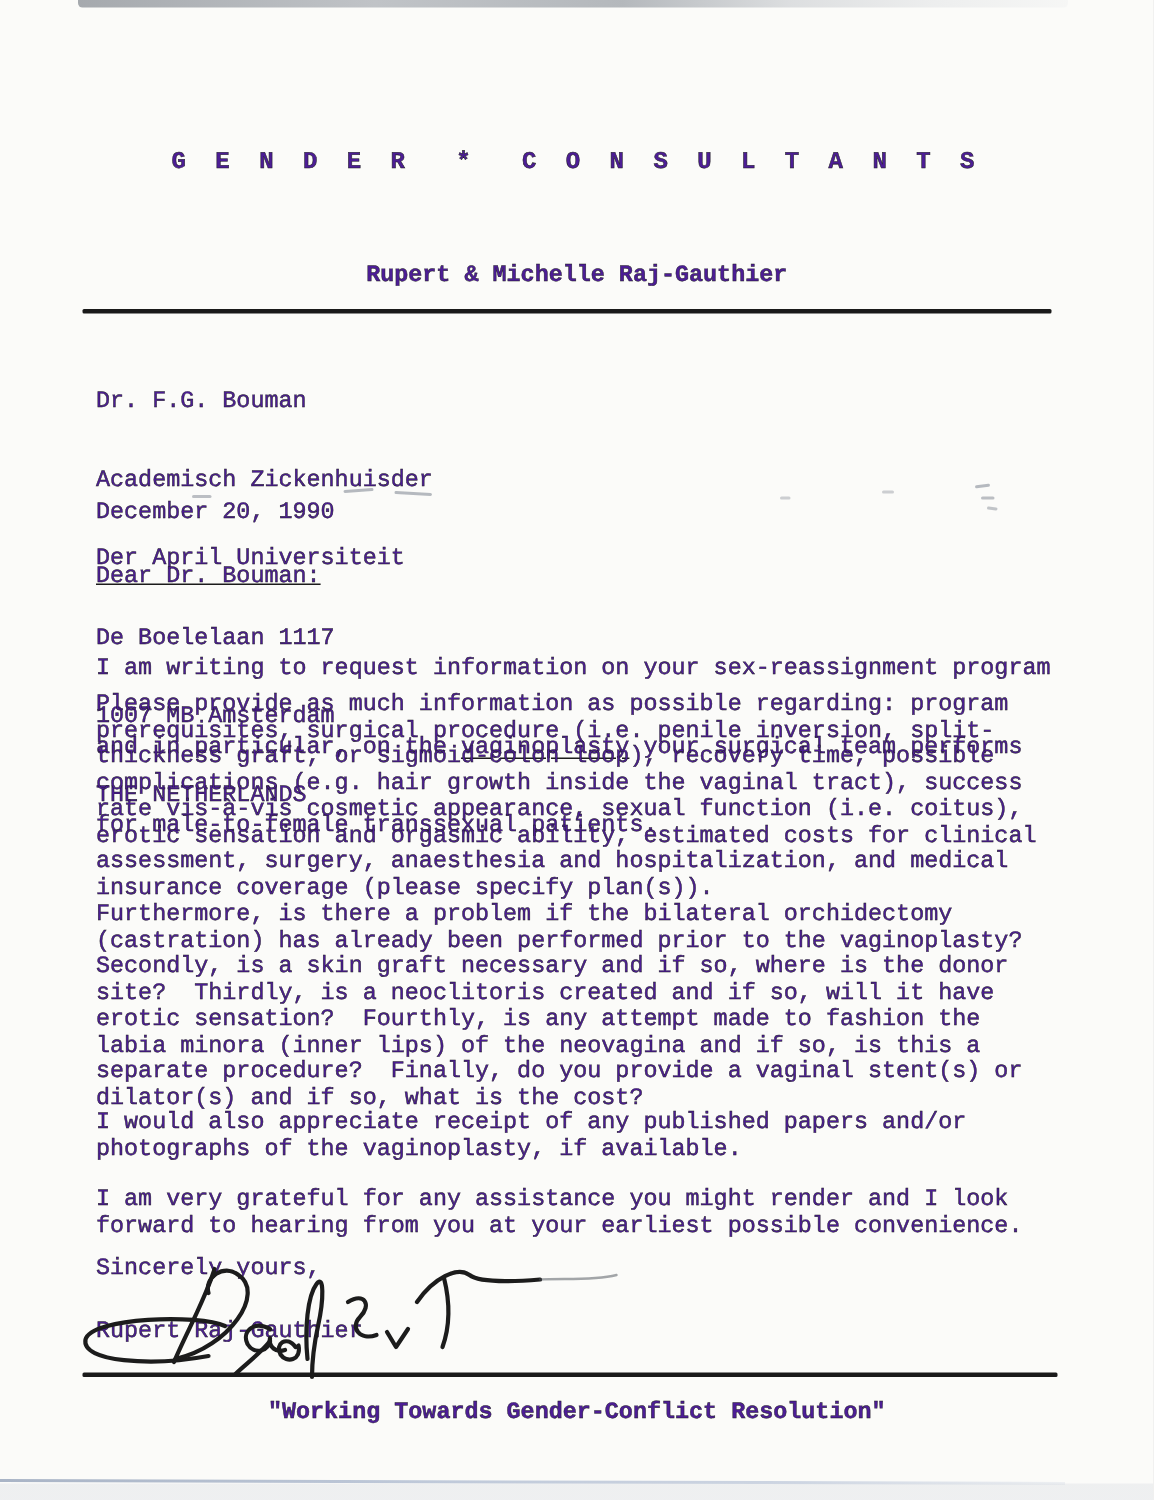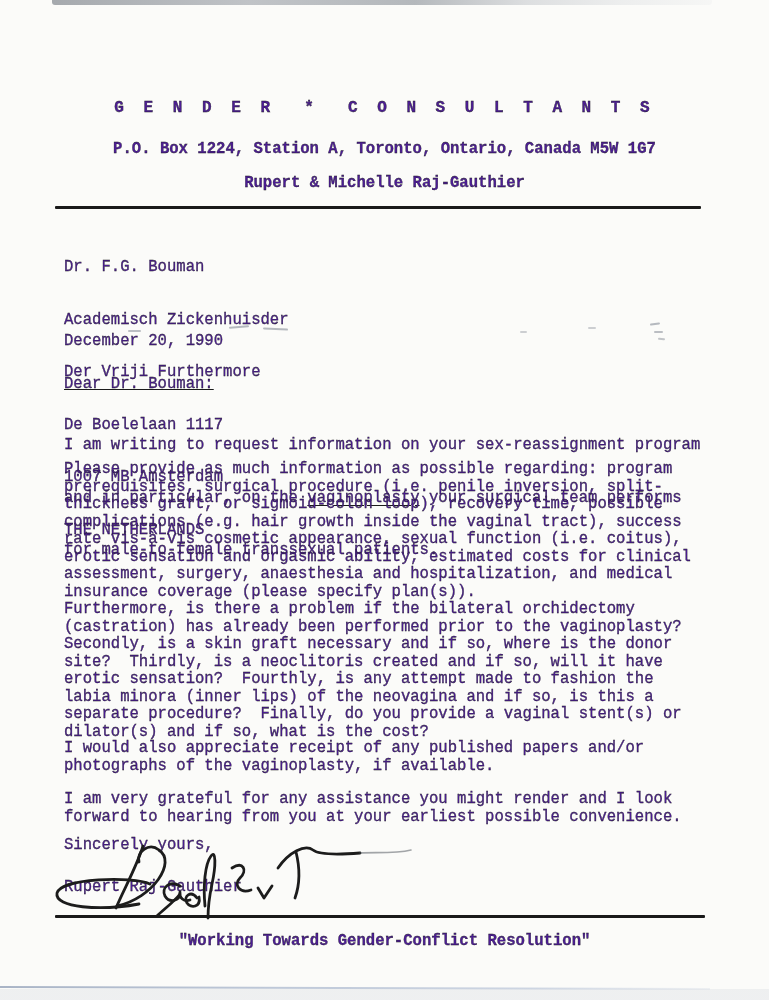--- a/index.html
+++ b/index.html
@@ -57,28 +57,27 @@
   .sig-faint { fill:none; stroke:#4a4f57; stroke-width:1.6; stroke-linecap:round; opacity:.5; }
 </style>
 </head>
 <body>
 
 <div class="page">
 
   <div class="artifact-top"></div>
 
   <div class="abs center title" style="top:99px;">G E N D E R  *  C O N S U L T A N T S</div>
-  <div class="abs center mono bold" style="top:141px;">P.O. Box 1224, Station A, Toronto, Ontario, Canada M5W 1G7</div>
   <div class="abs center mono bold" style="top:175px;">Rupert &amp; Michelle Raj-Gauthier</div>
   <div class="rule" style="left:55px; top:206px; width:646px;"></div>
 
   <div class="abs mono" style="left:64px; top:224px;">
     <div>Dr. F.G. Bouman</div>
     <div>Academisch Zickenhuisder</div>
-    <div>Der Vriji Furthermore</div>
+    <div>Der April Universiteit</div>
     <div>De Boelelaan 1117</div>
     <div>1007 MB Amsterdam</div>
     <div>THE NETHERLANDS</div>
   </div>
 
   <div>
     <div class="smudge" style="left:128px; top:330px; width:13px; height:2px; opacity:.55;"></div>
     <div class="smudge" style="left:229px; top:326px; width:20px; height:2px; opacity:.6; transform:rotate(-4deg);"></div>
     <div class="smudge" style="left:263px; top:328px; width:25px; height:2px; opacity:.6; transform:rotate(3deg);"></div>
     <div class="smudge" style="left:520px; top:331px; width:7px; height:1.5px; opacity:.4;"></div>

